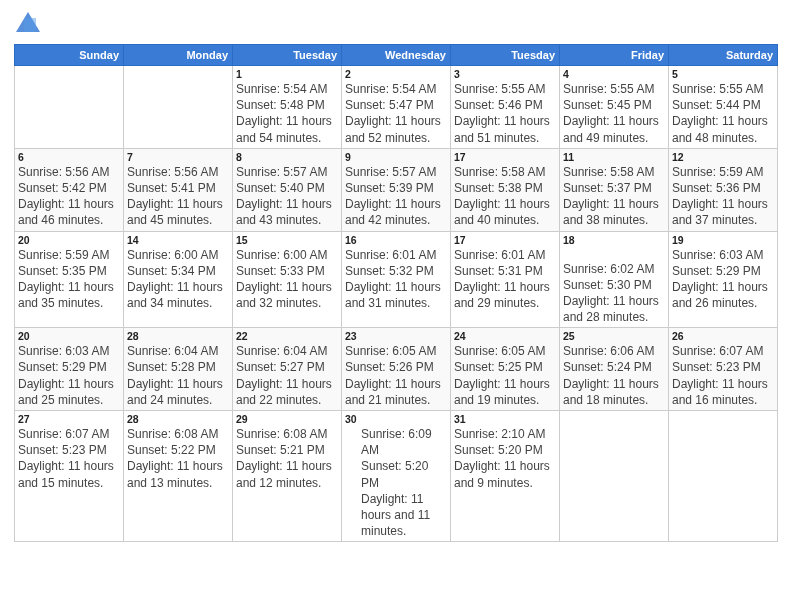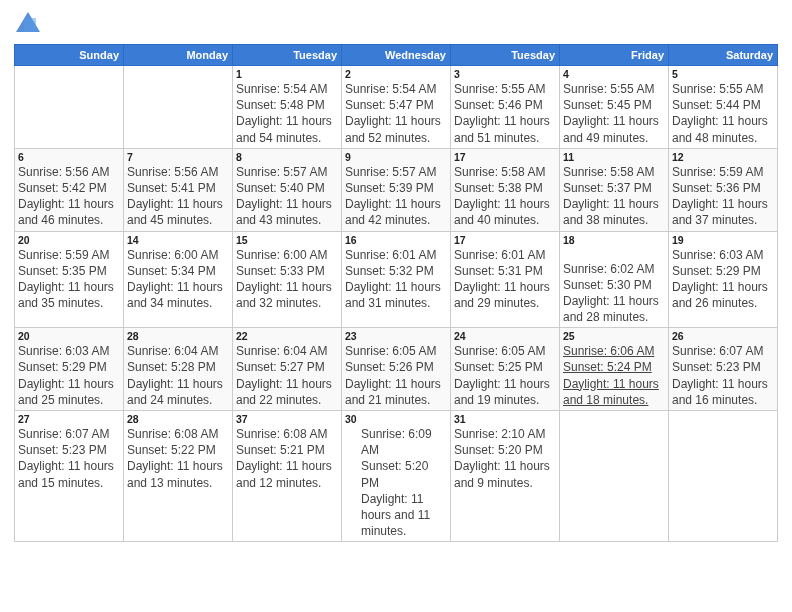--- a/index.html
+++ b/index.html
@@ -284,21 +284,21 @@
 Daylight: 11 hours and 21 minutes.</div>
           </td>
           <td>
             <span class="day-num">24</span>
             <div class="day-detail" style="white-space: pre-line;">Sunrise: 6:05 AM
 Sunset: 5:25 PM
 Daylight: 11 hours and 19 minutes.</div>
           </td>
           <td>
             <span class="day-num">25</span>
-            <div class="day-detail" style="white-space: pre-line; text-decoration: underline;">Sunrise: 6:06 AM
+            <div class="day-detail" style="white-space: pre-line;">Sunrise: 6:06 AM
 Sunset: 5:24 PM
 Daylight: 11 hours and 18 minutes.</div>
           </td>
           <td>
             <span class="day-num">26</span>
             <div class="day-detail" style="white-space: pre-line;">Sunrise: 6:07 AM
 Sunset: 5:23 PM
 Daylight: 11 hours and 16 minutes.</div>
           </td>
         </tr>
@@ -309,21 +309,21 @@
 Sunset: 5:23 PM
 Daylight: 11 hours and 15 minutes.</div>
           </td>
           <td>
             <span class="day-num">28</span>
             <div class="day-detail" style="white-space: pre-line;">Sunrise: 6:08 AM
 Sunset: 5:22 PM
 Daylight: 11 hours and 13 minutes.</div>
           </td>
           <td>
-            <span class="day-num">37</span>
+            <span class="day-num">29</span>
             <div class="day-detail" style="white-space: pre-line;">Sunrise: 6:08 AM
 Sunset: 5:21 PM
 Daylight: 11 hours and 12 minutes.</div>
           </td>
           <td>
             <span class="day-num">30</span>
             <div class="day-detail" style="white-space: pre-line; margin-left: 16px;">Sunrise: 6:09 AM
 Sunset: 5:20 PM
 Daylight: 11 hours and 11 minutes.</div>
           </td>

